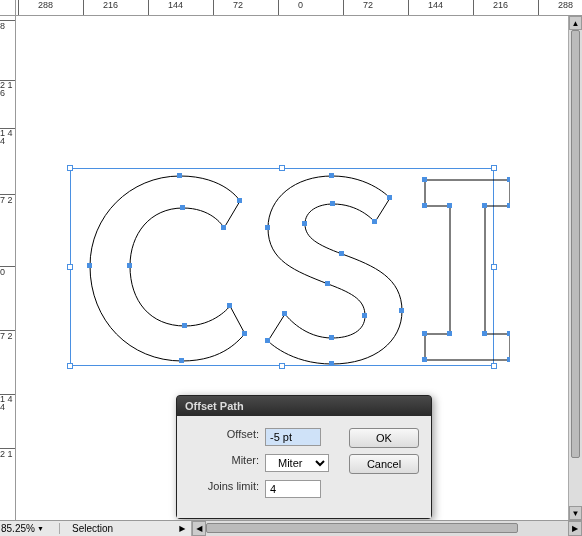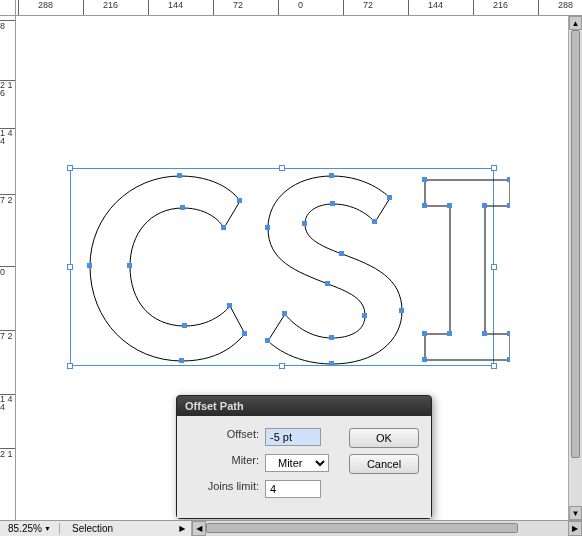--- a/index.html
+++ b/index.html
@@ -46,21 +46,21 @@
 .dialog-row { display: flex; align-items: flex-start; margin-bottom: 8px; }
 .dialog-row label { width: 70px; text-align: right; margin-right: 6px; font-size: 11px; color: #333; }
 .dialog-row input[type="text"] { width: 56px; border: 1px solid #999; padding: 2px 4px; font-size: 11px; background: #cfe2f8; }
 .dialog-row input.plain { background: #fff; }
 .dialog-row select { width: 64px; border: 1px solid #999; padding: 1px 8px; font-size: 11px; background: #fff; }
 .dialog-buttons { position: absolute; right: 12px; top: 32px; display: flex; flex-direction: column; gap: 6px; }
 .dialog-buttons button { width: 70px; padding: 3px 0; font-size: 11px; background: linear-gradient(#f8f8f8,#ddd); border: 1px solid #888; border-radius: 3px; cursor: pointer; }
 
 
 .statusbar { position: absolute; left: 0; bottom: 0; right: 0; height: 16px; background: #e8e8e8; border-top: 1px solid #999; display: flex; align-items: center; font-size: 10px; }
-.zoom { width: 60px; border-right: 1px solid #aaa; padding: 0 8px; display: flex; align-items: center; }
+.zoom { width: 60px; border-right: 1px solid #aaa; padding: 0 1px; display: flex; align-items: center; }
 .zoom-arrow { margin-left: 2px; font-size: 7px; }
 .tool-name { padding: 0 60px 0 12px; }
 .tri { font-size: 8px; padding: 0 6px; }
 .hscroll { flex: 1; background: #ddd; border-left: 1px solid #aaa; height: 100%; position: relative; }
 .hscroll .thumb { position: absolute; left: 14px; top: 2px; height: 10px; width: 80%; background: #bbb; border: 1px solid #888; border-radius: 2px; }
 .hscroll .arrow-l, .hscroll .arrow-r { position: absolute; top: 0; width: 14px; height: 100%; background: #ccc; border: 1px solid #999; display: flex; align-items: center; justify-content: center; font-size: 8px; }
 .hscroll .arrow-l { left: 0; }
 .hscroll .arrow-r { right: 0; }
 
 .vscroll { position: absolute; right: 0; top: 16px; bottom: 16px; width: 14px; background: #ddd; border-left: 1px solid #aaa; }

